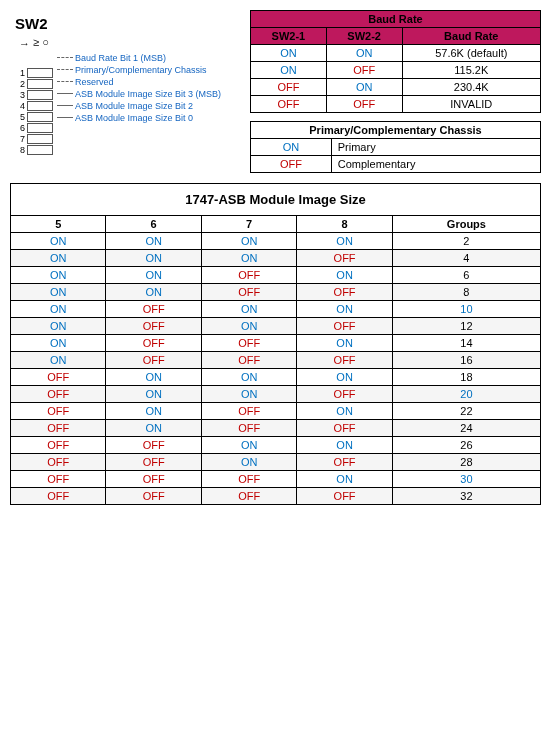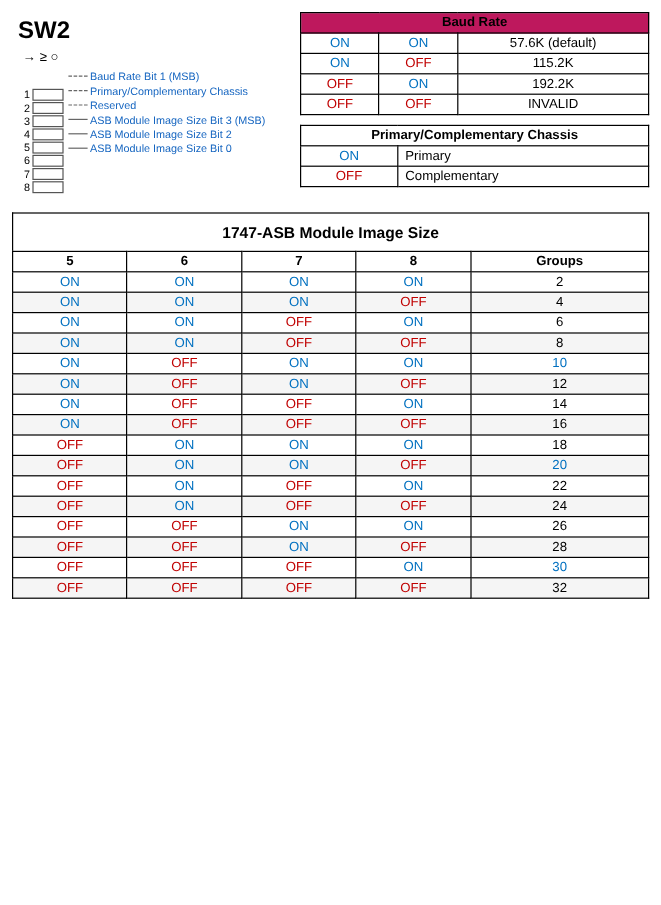--- a/index.html
+++ b/index.html
@@ -19,21 +19,21 @@
       gap: 20px;
       margin-bottom: 8px;
     }
 
     
     .sw2-diagram {
       flex: 0 0 220px;
       padding: 5px;
     }
     .sw2-title {
-      font-size: 20px;
+      font-size: 15px;
       font-weight: bold;
       margin-bottom: 4px;
     }
 
     
     .right-tables {
       flex: 1;
     }
 
     .baud-table {
@@ -230,36 +230,41 @@
     </div>
   </div>
 
   <div class="right-tables">
 
     <table class="baud-table">
       <thead>
         <tr>
           <th colspan="3">Baud Rate</th>
         </tr>
+        <tr>
+          <th>SW2-1</th>
+          <th>SW2-2</th>
+          <th>Baud Rate</th>
+        </tr>
       </thead>
       <tbody id="baud-tbody">
       <tr>
     <td class="on-text">ON</td>
     <td class="on-text">ON</td>
     <td>57.6K (default)</td>
   </tr>
           <tr>
     <td class="on-text">ON</td>
     <td class="off-text">OFF</td>
     <td>115.2K</td>
   </tr>
           <tr>
     <td class="off-text">OFF</td>
     <td class="on-text">ON</td>
-    <td>192.2K</td>
+    <td>230.4K</td>
   </tr>
           <tr>
     <td class="off-text">OFF</td>
     <td class="off-text">OFF</td>
     <td>INVALID</td>
   </tr>
         </tbody>
     </table>
 
     <table class="pc-table">

